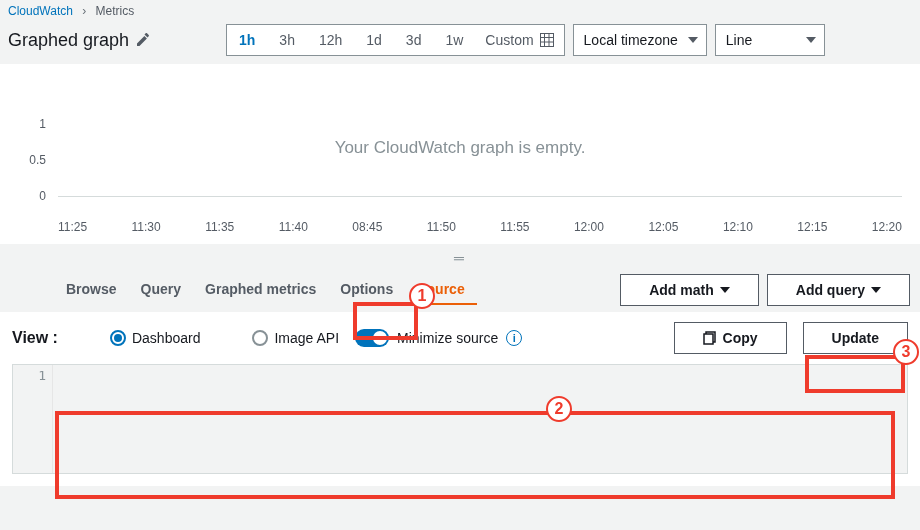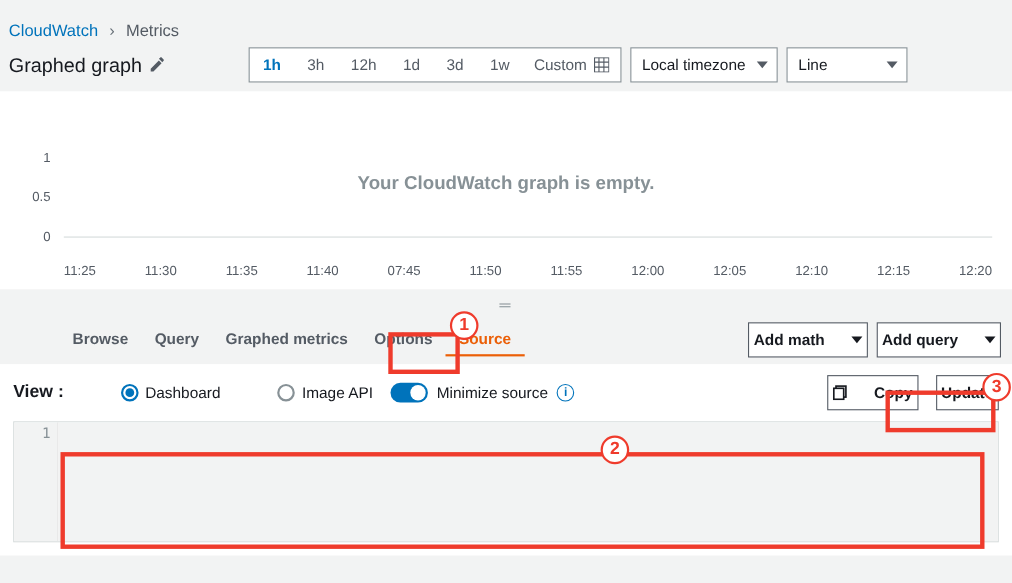--- a/index.html
+++ b/index.html
@@ -7,22 +7,22 @@
     font-family: "Amazon Ember", "Helvetica Neue", Arial, sans-serif;
     font-size: 14px;
     color: #16191f;
     background: #f2f3f3;
     width: 920px;
     height: 530px;
     overflow: hidden;
   }
   
   .breadcrumb {
-    padding: 20px 8px 2px 8px;
-    font-size: 15px;
+    padding: 4px 8px 2px 8px;
+    font-size: 12px;
   }
   .breadcrumb a { color: #0073bb; text-decoration: none; cursor: pointer; }
   .breadcrumb .sep { color: #687078; margin: 0 6px; }
   .breadcrumb .cur { color: #545b64; }
   
   .hdr {
     display: flex;
     align-items: center;
     padding: 4px 8px 8px 8px;
     gap: 8px;
@@ -78,21 +78,20 @@
     width: 100%;
   }
   .chart-empty {
     position: absolute;
     left: 0; right: 0;
     top: 60px;
     text-align: center;
     color: #879196;
     font-size: 17px;
     line-height: 1.7;
-    font-weight: bold;
   }
   .y-ticks {
     position: absolute;
     left: 0; top: 50px;
     width: 50px;
     color: #545b64;
     font-size: 12px;
   }
   .y-ticks div { position: absolute; right: 12px; transform: translateY(-50%); }
   .x-axis {
@@ -129,25 +128,25 @@
     border-bottom: 2px solid transparent;
   }
   .tab.active {
     color: #eb5f07;
     border-bottom: 2px solid #eb5f07;
   }
   .spacer { flex: 1; }
   .btn {
     border: 1px solid #545b64;
     background: #fff;
-    padding: 5px 4px;
+    padding: 5px 28px;
     font-weight: 700;
     color: #16191f;
     cursor: pointer;
-    display: flex; align-items: center; gap:24px;
+    display: flex; align-items: center; gap:6px;
     font-size: 14px;
     height: 32px;
   }
   .btn .caret {
     border-left: 5px solid transparent; border-right: 5px solid transparent;
     border-top: 6px solid #16191f;
   }
   
   .source-panel {
     background: #fff;
@@ -268,21 +267,21 @@
       </div>
       <div class="axis-line"></div>
       <div class="chart-empty">
         <div>Your CloudWatch graph is empty.</div>
       </div>
       <div class="x-axis">
         <span>11:25</span>
           <span>11:30</span>
           <span>11:35</span>
         <span>11:40</span>
-          <span>07:45</span>
+          <span>08:45</span>
           <span>11:50</span>
         <span>11:55</span>
           <span>12:00</span>
           <span>12:05</span>
         <span>12:10</span>
           <span>12:15</span>
           <span>12:20</span>
       </div>
     </div>
   </div>

